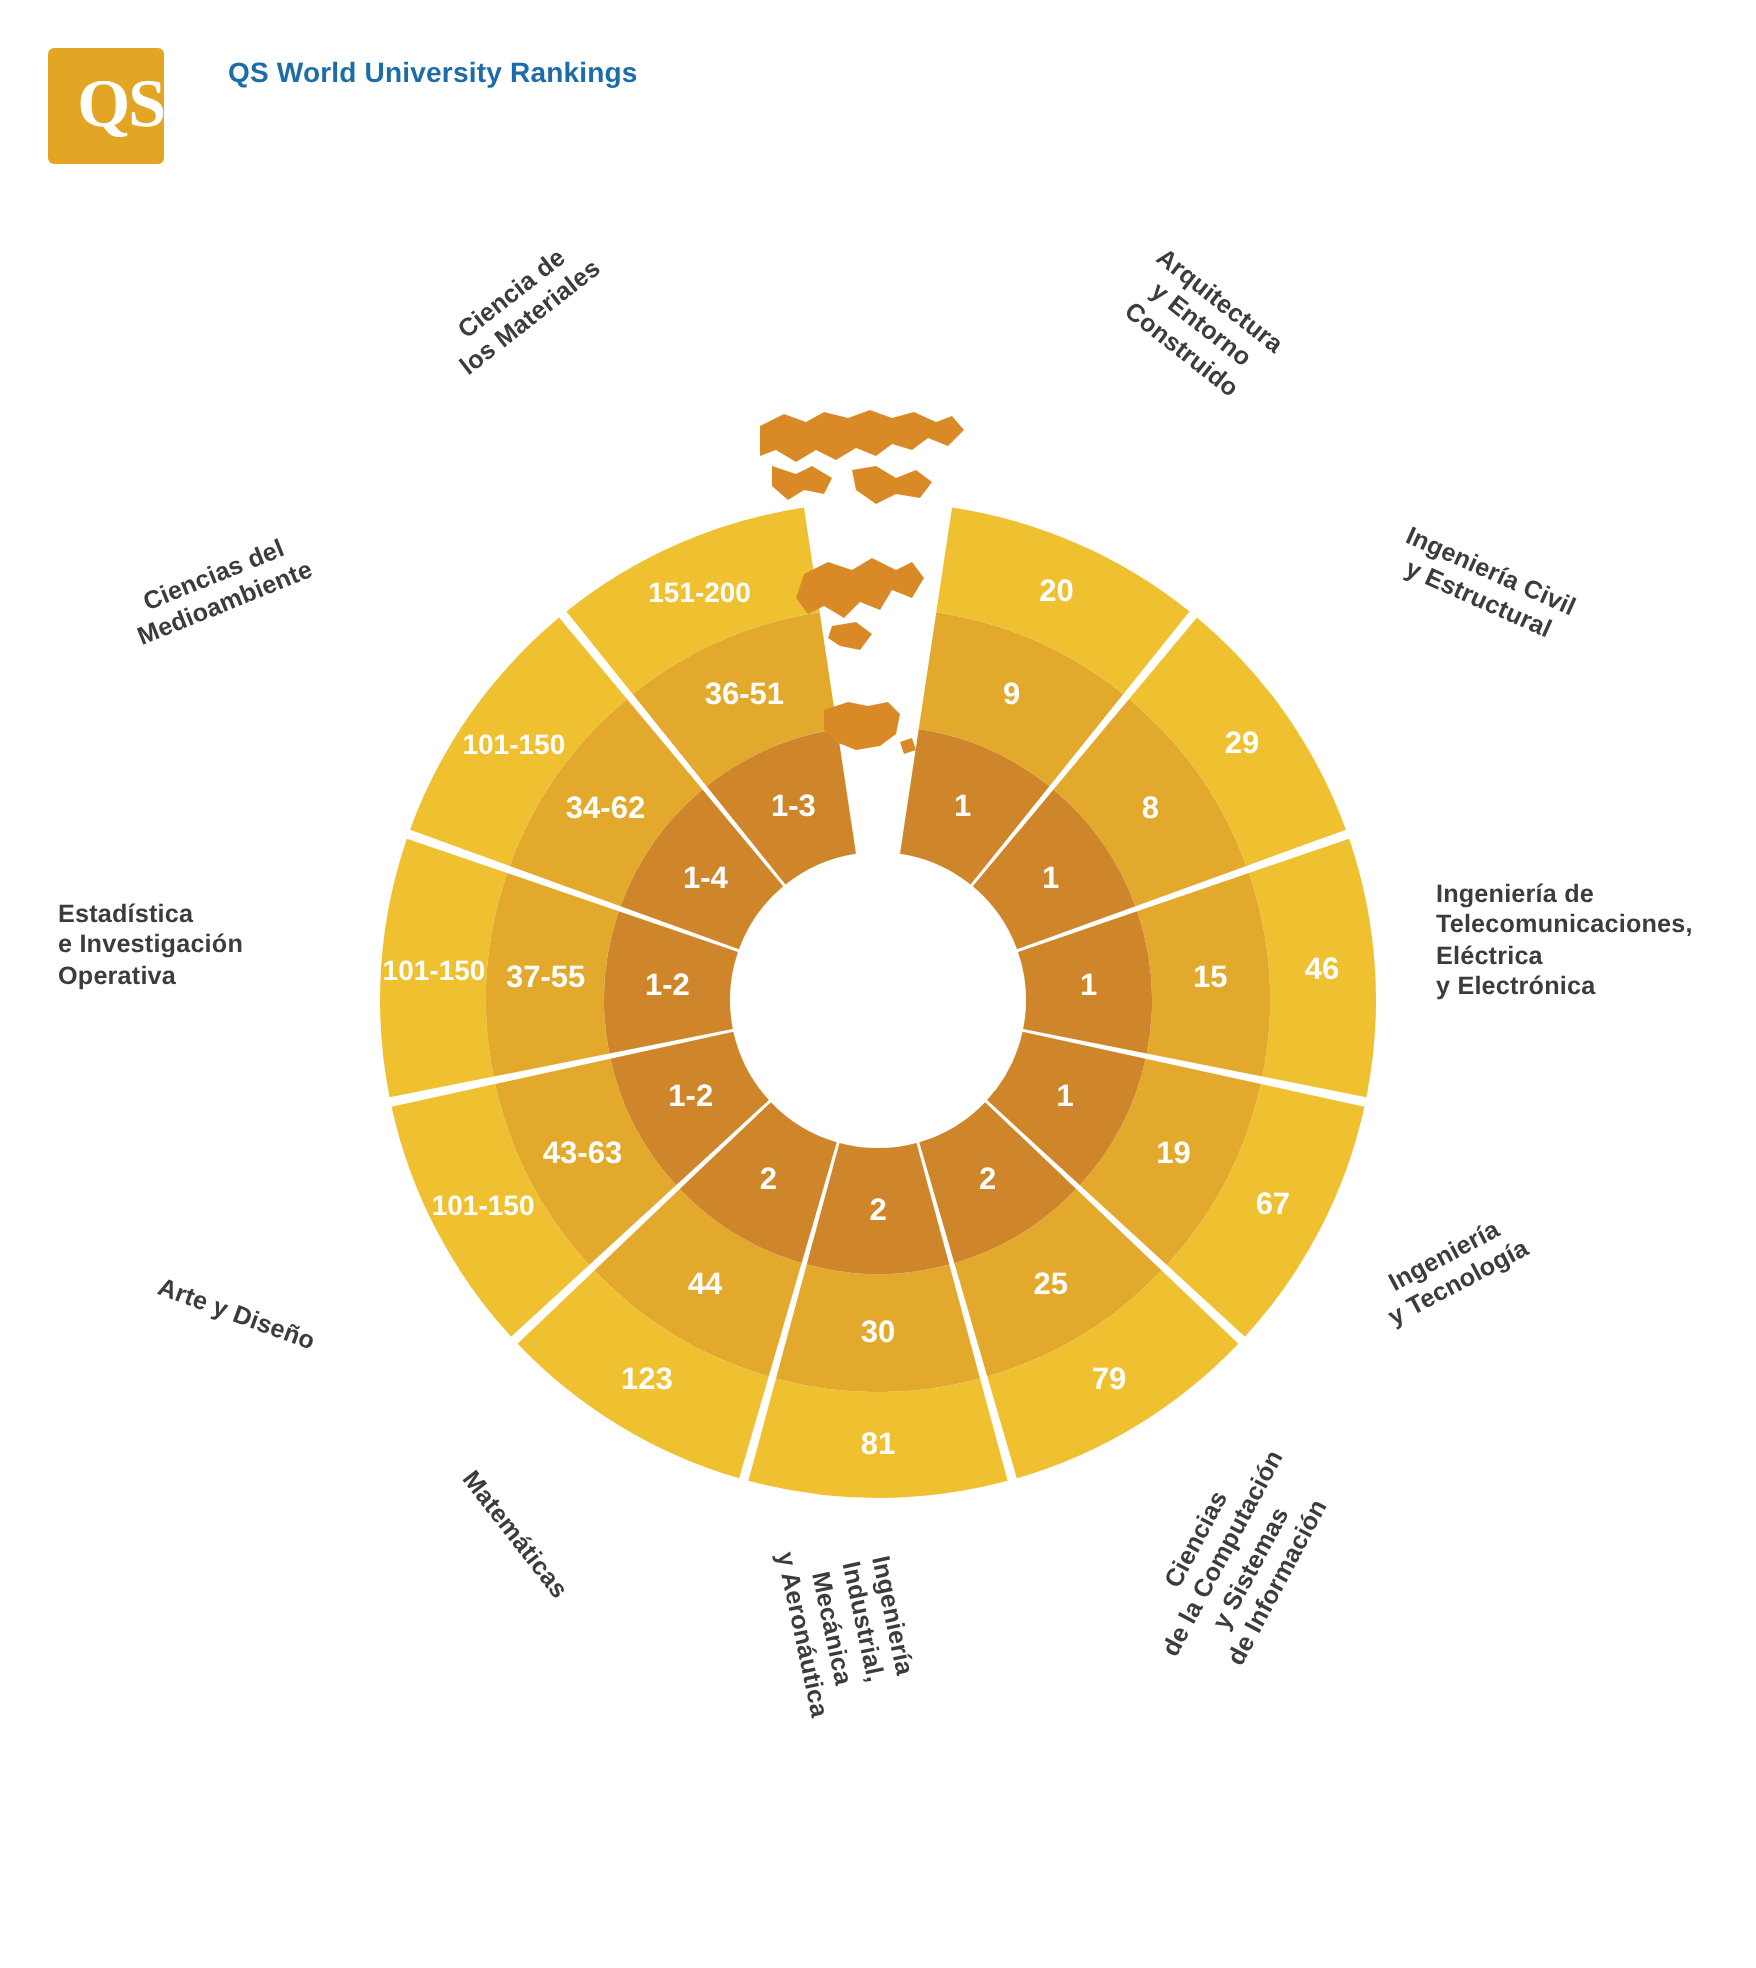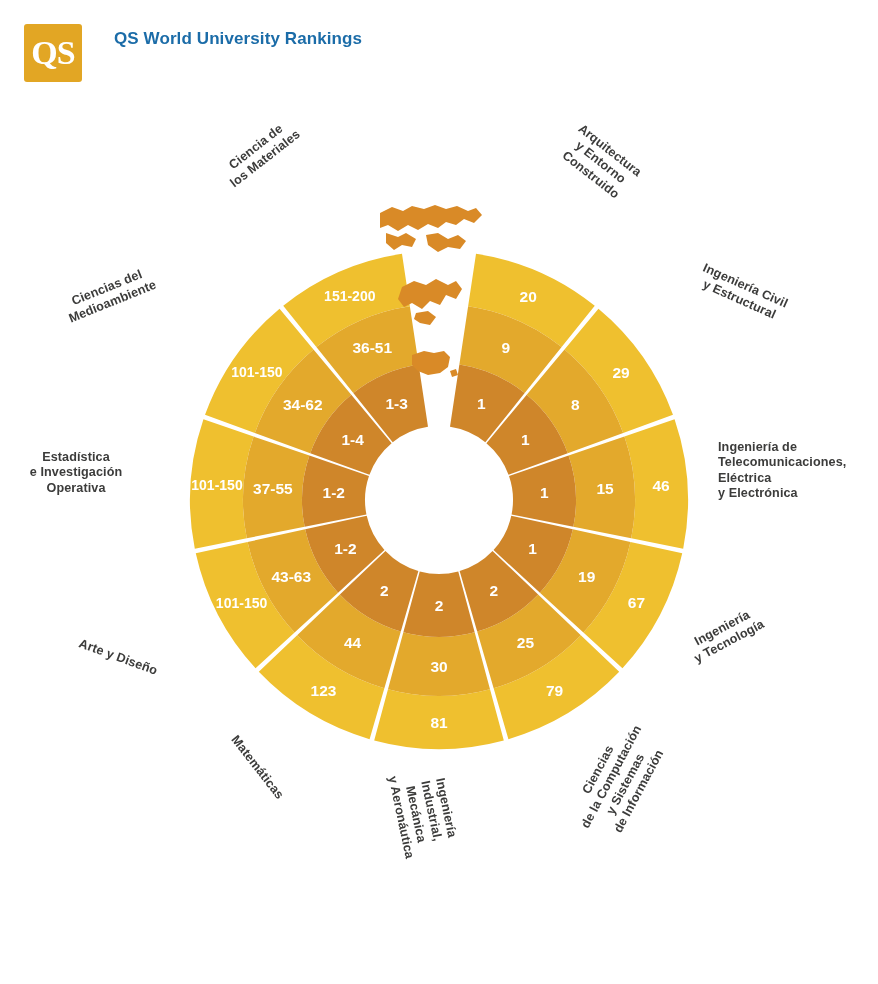--- a/index.html
+++ b/index.html
@@ -26,36 +26,36 @@
     position: absolute;
     left: 24px;
     top: 24px;
     width: 58px;
     height: 58px;
     background: #e2a624;
     border-radius: 3px;
     box-sizing: border-box;
     display: flex;
     align-items: center;
-    justify-content: center;
+    justify-content: flex-end;
   }
   #qs-logo .qs-text {
     font-family: "Liberation Serif", serif;
     font-size: 34px;
     font-weight: bold;
     color: #ffffff;
     letter-spacing: -1px;
     line-height: 1;
   }
   #title-block {
     position: absolute;
     left: 114px;
     top: 28px;
     color: #1b6ca8;
-    font-size: 17px;
+    font-size: 14px;
     font-weight: bold;
     line-height: 1.28;
     letter-spacing: 0.1px;
   }
   #title-line1, #title-line2 { display: block; white-space: nowrap; }
 
   
   #chart-wrap {
     position: absolute;
     left: 0;
@@ -200,21 +200,21 @@
       <path d="M78 176 L84 174 L86 180 L80 182 Z"></path>
     </g>
   </svg>
 
   <div class="cat-label" style="left:196px; top:28px; width:130px; text-align:center; transform:rotate(-38deg); transform-origin:50% 50%;">Ciencia de
 los Materiales</div>
 
   <div class="cat-label" style="left:40px; top:170px; width:140px; text-align:center; transform:rotate(-22deg); transform-origin:50% 50%;">Ciencias del
 Medioambiente</div>
 
-  <div class="cat-label" style="left:11px; top:340px; width:130px; text-align:center;">Estadística
+  <div class="cat-label" style="left:29px; top:340px; width:130px; text-align:left;">Estadística
 e Investigación
 Operativa</div>
 
   <div class="cat-label" style="left:48px; top:540px; width:140px; text-align:center; transform:rotate(20deg); transform-origin:50% 50%;">Arte y Diseño</div>
 
   <div class="cat-label" style="left:182px; top:650px; width:150px; text-align:center; transform:rotate(52deg); transform-origin:50% 50%;">Matemáticas</div>
 
   <div class="cat-label" style="left:358px; top:672px; width:130px; text-align:center; transform:rotate(78deg); transform-origin:50% 50%;">Ingeniería
 Industrial,
 Mecánica

